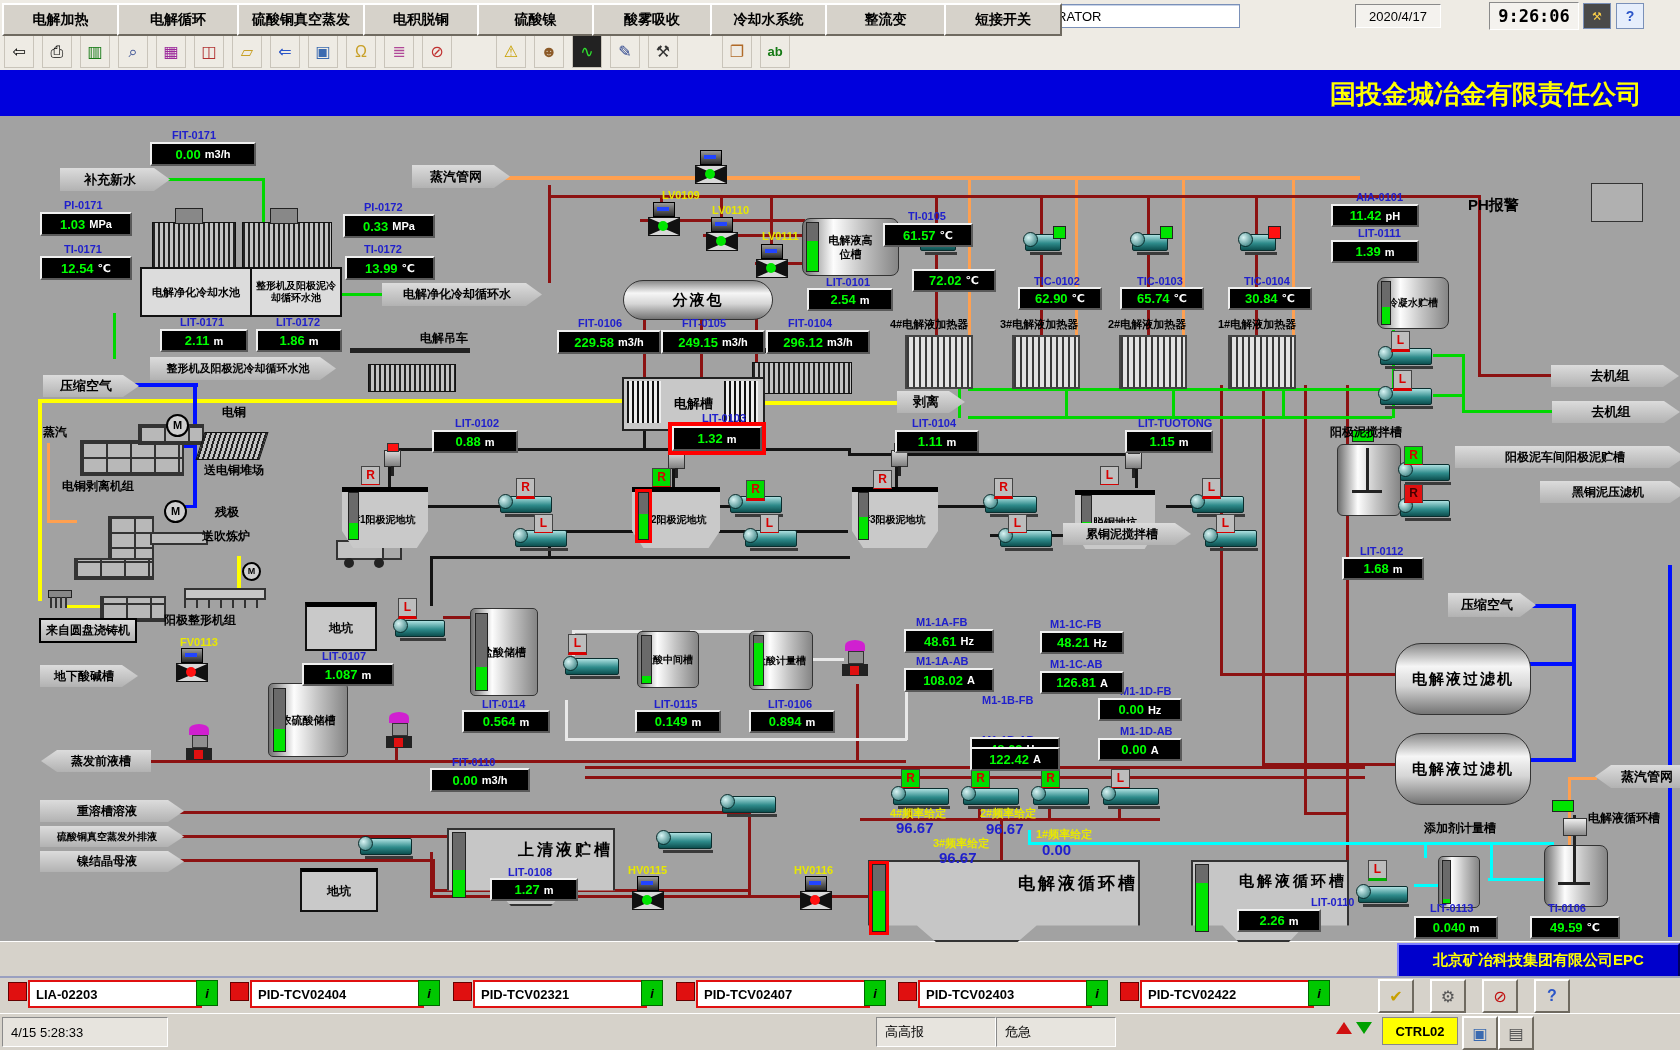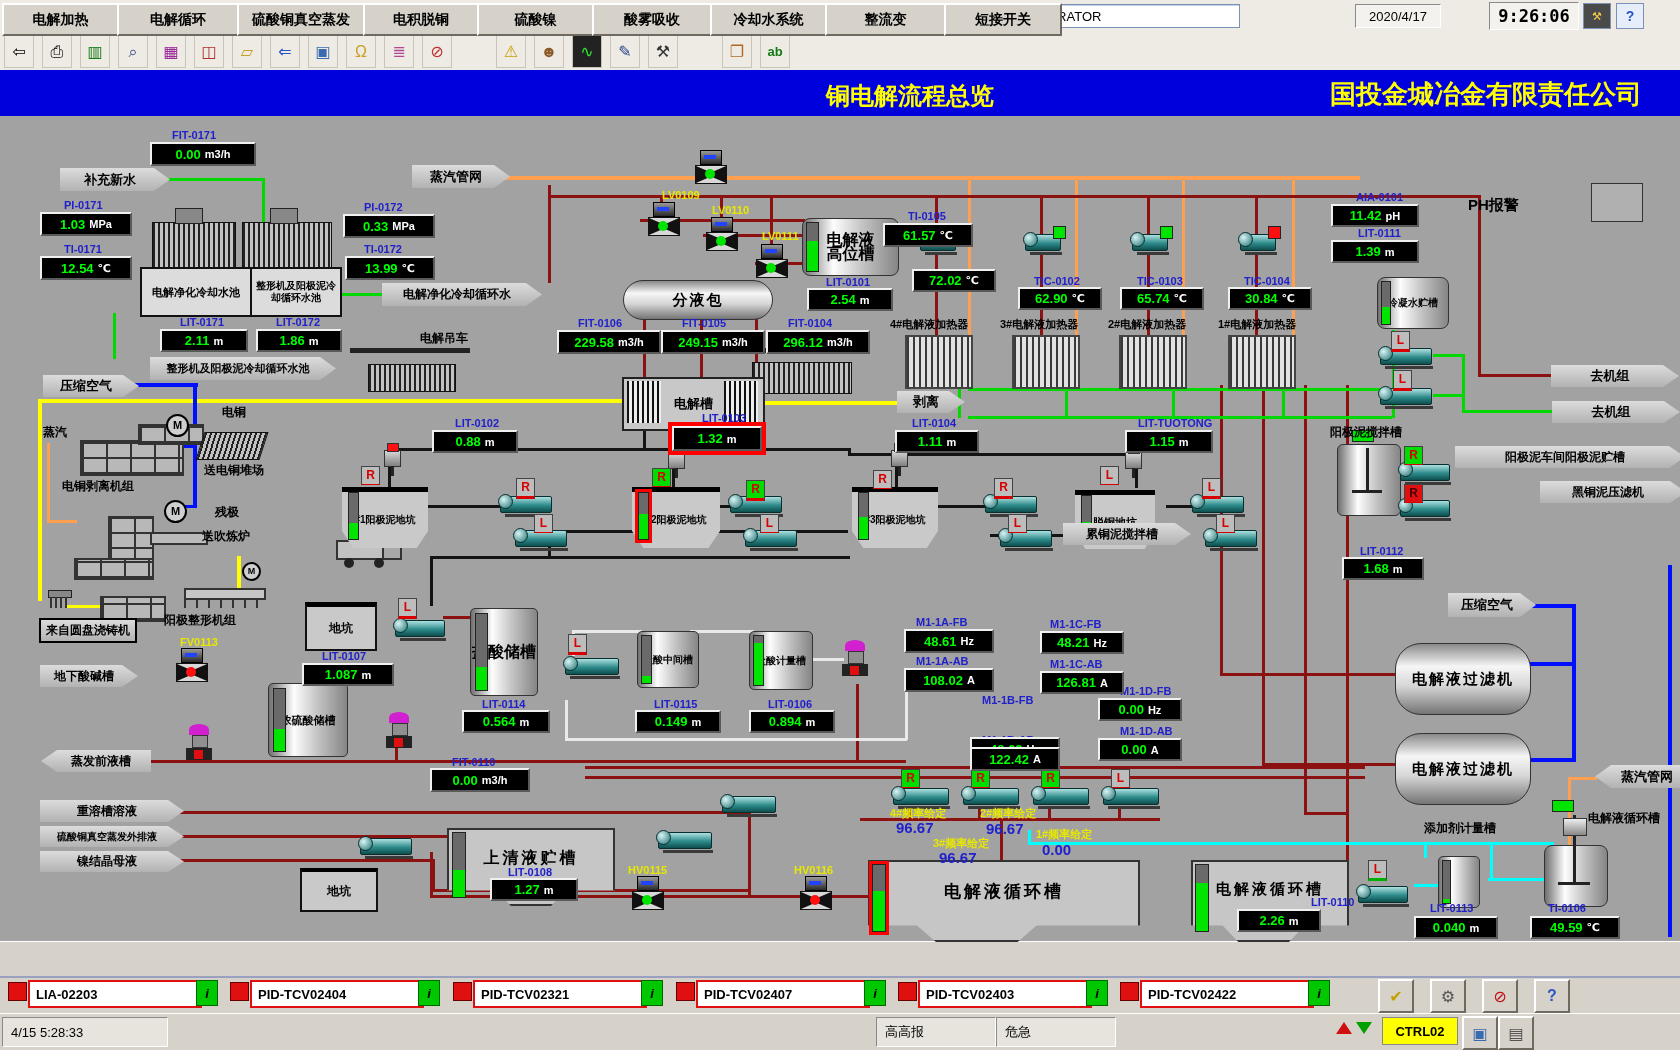--- a/index.html
+++ b/index.html
@@ -42,29 +42,29 @@
   .bn.ar{clip-path:polygon(0 0,calc(100% - 16px) 0,100% 50%,calc(100% - 16px) 100%,0 100%);padding-right:10px;}
   .bn.al{clip-path:polygon(16px 0,100% 0,100% 100%,16px 100%,0 50%);padding-left:10px;}
   .bn.box{border:2px solid #000;filter:none;}
   
   .pp{position:absolute;z-index:5;}
   .g{background:#00d800;} .dr{background:#8c1212;} .or{background:#ffa050;} .bl{background:#0010ff;}
   .yl{background:#ffff00;} .cy{background:#00ffff;} .bk{background:#141414;} .wt{background:#e9e9e9;}
   
   .tank{position:absolute;background:linear-gradient(90deg,#6f6f6f,#fdfdfd 32%,#c4c4c4 62%,#858585);
     border:1px solid #333;border-radius:5px;z-index:10;display:flex;align-items:center;justify-content:center;}
-  .tank .tl{font-size:16px;font-weight:bold;color:#000;text-align:center;line-height:14px;z-index:12;}
+  .tank .tl{font-size:11px;font-weight:bold;color:#000;text-align:center;line-height:14px;z-index:12;}
   .lvl{position:absolute;width:11px;background:#6a6a6a;border:1px solid #222;z-index:11;}
   .lvl i{position:absolute;left:0;right:0;bottom:0;background:#00e400;}
   .lvl.alarm{box-shadow:0 0 0 3px #ff0000;}
   .pit{position:absolute;background:#c9c9c9;z-index:10;display:flex;align-items:center;justify-content:center;
     clip-path:polygon(0 0,100% 0,100% 72%,87% 100%,13% 100%,0 72%);border-top:5px solid #000;}
   .pit .tl{font-size:12px;font-weight:bold;}
   .bigtank{position:absolute;background:#c6c6c6;border:2px solid #333;z-index:10;}
-  .bigtank .tl{position:absolute;width:100%;text-align:center;top:18px;font-size:17px;font-weight:bold;letter-spacing:3px;}
+  .bigtank .tl{position:absolute;width:100%;text-align:right;top:10px;font-size:17px;font-weight:bold;letter-spacing:3px;}
   .hvs{position:absolute;background:linear-gradient(#8a8a8a,#f6f6f6 32%,#d6d6d6 60%,#747474);
     border:1px solid #333;border-radius:26px;z-index:10;display:flex;align-items:center;justify-content:center;
     font-size:15px;font-weight:bold;letter-spacing:2px;}
   .heater{position:absolute;background:repeating-linear-gradient(90deg,#3a3a3a 0 2px,#e2e2e2 2px 6px);
     border:2px solid #444;z-index:10;}
   .hatch{position:absolute;background:repeating-linear-gradient(90deg,#222 0 2px,#c2c2c2 2px 5px);
     border:1px solid #111;z-index:10;}
   .grid{position:absolute;background:
     repeating-linear-gradient(90deg,#333 0 2px,transparent 2px 24px),
     repeating-linear-gradient(0deg,#333 0 2px,transparent 2px 15px);
@@ -188,21 +188,20 @@
       </div>
     <div class="tbtn" style="left:722px;color:#b06a28">
         <span>❐</span>
       </div>
     <div class="tbtn" style="left:760px;color:#157a15;font-weight:bold;font-size:13px">
         <span>ab</span>
       </div>
   </div>
 
   <div id="titlebar" class="abs">
-    <div class="abs" style="left:760px;top:10px;width:300px;text-align:center;font-size:24px;font-weight:bold;color:#ffff00">铜电解流程总览</div>
     <div class="abs" style="left:1330px;top:7px;width:340px;font-size:26px;font-weight:bold;color:#ffff00;font-family:'Liberation Serif','DejaVu Serif',serif">国投金城冶金有限责任公司</div>
   </div>
 
   <div id="canvas" class="abs"></div>
 
   <i class="pp or" style="left:497px;top:176px;width:863px;height:4px"></i>
   <i class="pp or" style="left:968px;top:180px;width:3px;height:155px"></i>
   <i class="pp or" style="left:1075px;top:180px;width:3px;height:155px"></i>
   <i class="pp or" style="left:1182px;top:180px;width:3px;height:155px"></i>
   <i class="pp or" style="left:1292px;top:180px;width:3px;height:155px"></i>
@@ -853,20 +852,23 @@
   <div id="tabrow" class="abs"></div>
   <div class="tab" style="left:2px;width:113px">电解加热</div>
   <div class="tab" style="left:117px;width:118px">电解循环</div>
   <div class="tab" style="left:237px;width:124px">硫酸铜真空蒸发</div>
   <div class="tab" style="left:363px;width:112px">电积脱铜</div>
   <div class="tab" style="left:477px;width:113px">硫酸镍</div>
   <div class="tab" style="left:592px;width:116px">酸雾吸收</div>
   <div class="tab" style="left:710px;width:113px">冷却水系统</div>
   <div class="tab" style="left:825px;width:117px">整流变</div>
   <div class="tab" style="left:944px;width:114px">短接开关</div>
+  <div class="abs" style="left:1397px;top:943px;width:279px;height:31px;background:#0000cc;border:2px solid;border-color:#8080ff #000060 #000060 #8080ff;display:flex;align-items:center;justify-content:center;color:#ffff00;font-size:15px;font-weight:bold;white-space:nowrap">
+    <span>北京矿冶科技集团有限公司EPC</span>
+    </div>
 
   <div id="alarmrow" class="abs"></div>
   <div class="almsq" style="left:8px;top:982px"></div>
   <div class="almbox" style="left:28px;top:980px;width:158px">LIA-02203</div>
   <div class="ibtn" style="left:196px;top:980px">i</div>
   <div class="almsq" style="left:230px;top:982px"></div>
   <div class="almbox" style="left:250px;top:980px;width:158px">PID-TCV02404</div>
   <div class="ibtn" style="left:418px;top:980px">i</div>
   <div class="almsq" style="left:453px;top:982px"></div>
   <div class="almbox" style="left:473px;top:980px;width:158px">PID-TCV02321</div>

